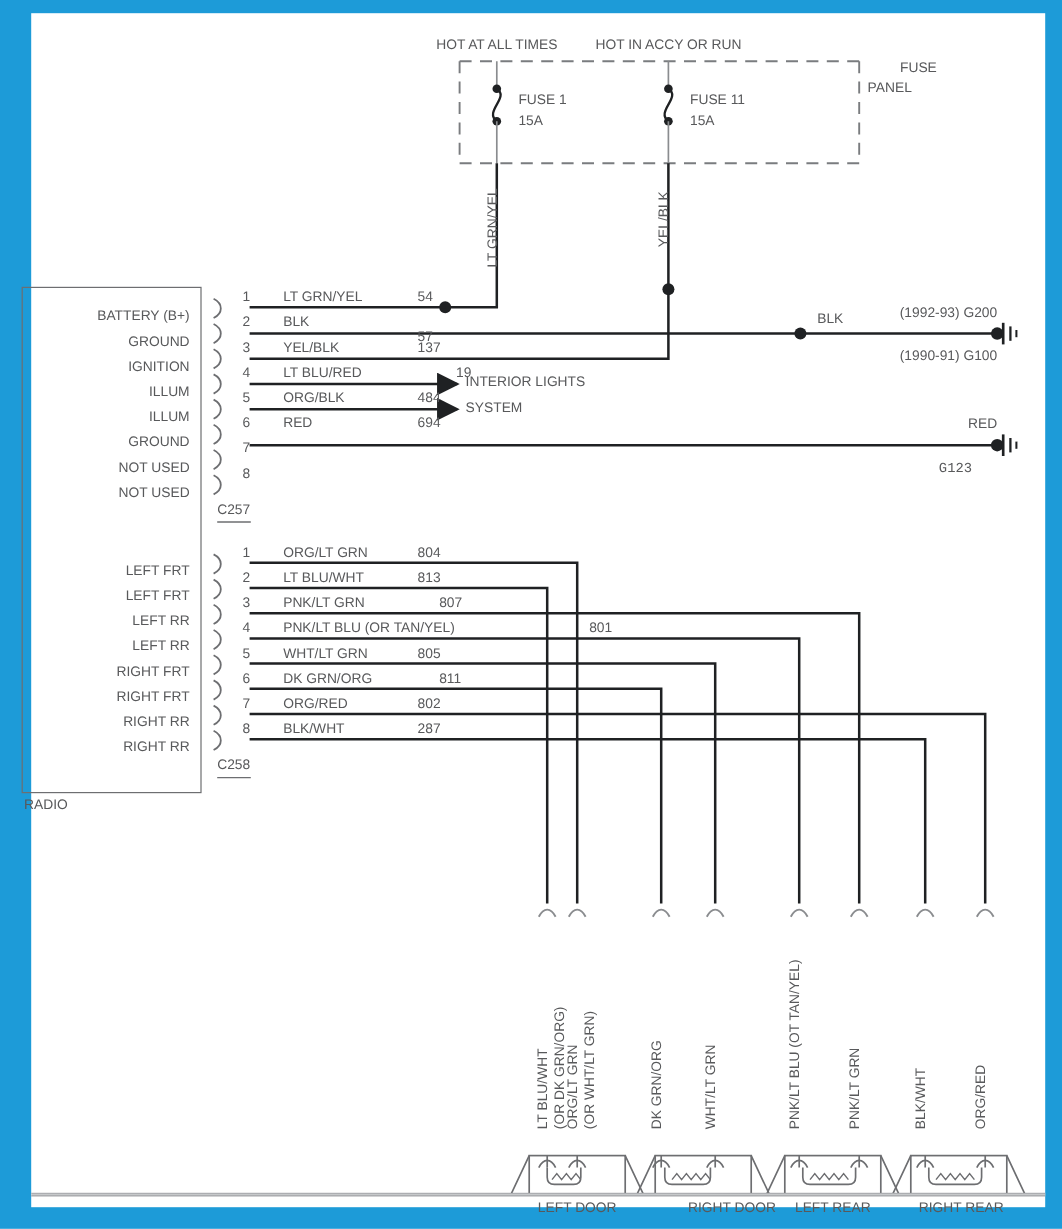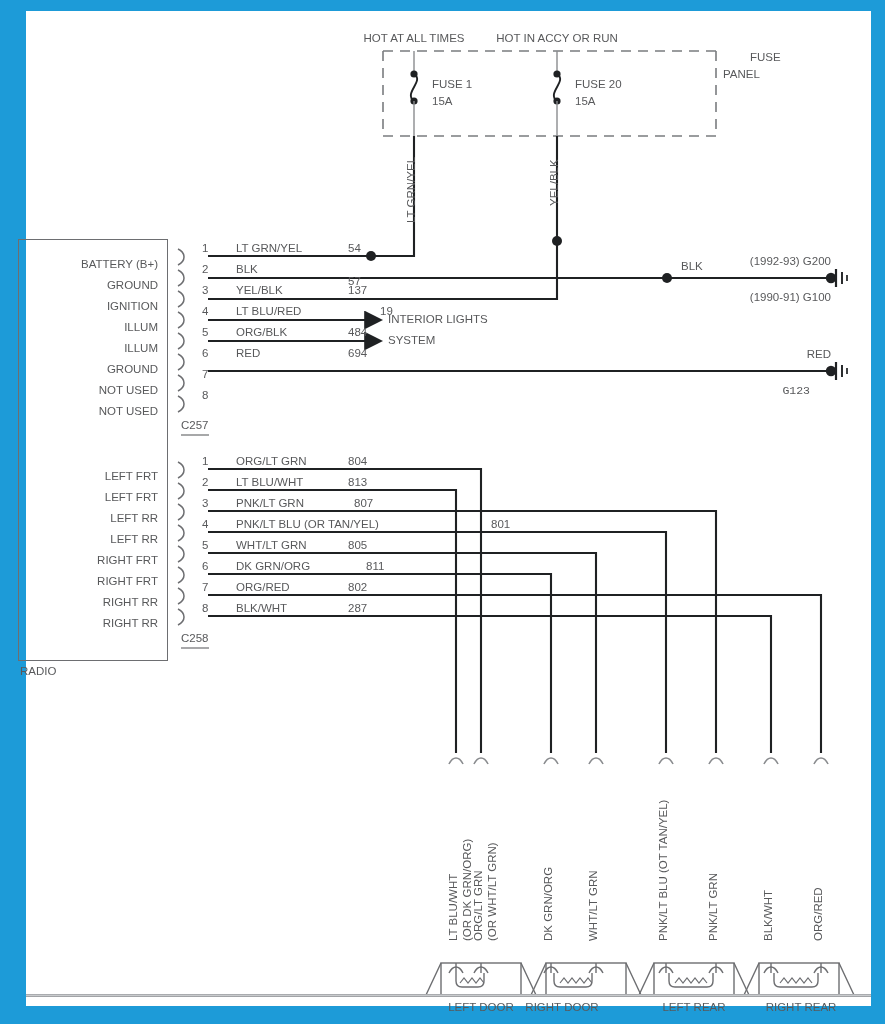--- a/index.html
+++ b/index.html
@@ -224,21 +224,21 @@
       <path d="M155,637 L183,637" stroke="#6d6e71" stroke-width="1.2"></path>
     </svg>
 
     <div class="radiobox" style="left:-8px;top:228px;width:148px;height:420px;"></div>
 
     <div class="lbl c" style="left:388px;top:22px;">HOT AT ALL TIMES</div>
     <div class="lbl c" style="left:531px;top:22px;">HOT IN ACCY OR RUN</div>
 
     <div class="lbl" style="left:406px;top:68px;">FUSE 1</div>
     <div class="lbl" style="left:406px;top:85px;">15A</div>
-    <div class="lbl" style="left:549px;top:68px;">FUSE 20</div>
+    <div class="lbl" style="left:549px;top:68px;">FUSE 11</div>
     <div class="lbl" style="left:549px;top:85px;">15A</div>
 
     <div class="lbl" style="left:697px;top:41px;margin-left:27px;">FUSE</div>
     <div class="lbl" style="left:697px;top:58px;">PANEL</div>
 
     <div class="vlbl" style="left:380px;top:212px;">LT GRN/YEL</div>
     <div class="vlbl" style="left:523px;top:195px;">YEL/BLK</div>
 
     <div class="lbl r" style="left:132px;top:248px;">BATTERY (B+)</div>
     <div class="lbl r" style="left:132px;top:269px;">GROUND</div>
@@ -305,21 +305,21 @@
     <div class="lbl" style="left:210px;top:466px;">LT BLU/WHT</div>
     <div class="lbl" style="left:210px;top:487px;">PNK/LT GRN</div>
     <div class="lbl" style="left:210px;top:508px;">PNK/LT BLU (OR TAN/YEL)</div>
     <div class="lbl" style="left:210px;top:529px;">WHT/LT GRN</div>
     <div class="lbl" style="left:210px;top:550px;">DK GRN/ORG</div>
     <div class="lbl" style="left:210px;top:571px;">ORG/RED</div>
     <div class="lbl" style="left:210px;top:592px;">BLK/WHT</div>
 
     <div class="lbl" style="left:322px;top:445px;">804</div>
     <div class="lbl" style="left:322px;top:466px;">813</div>
-    <div class="lbl" style="left:328px;top:487px;">807</div>
+    <div class="lbl" style="left:340px;top:487px;">807</div>
     <div class="lbl" style="left:465px;top:508px;">801</div>
     <div class="lbl" style="left:322px;top:529px;">805</div>
     <div class="lbl" style="left:340px;top:550px;text-align:center;">811</div>
     <div class="lbl" style="left:322px;top:571px;">802</div>
     <div class="lbl" style="left:322px;top:592px;">287</div>
 
     <div class="lbl" style="left:155px;top:622px;">C258</div>
 
     <div class="lbl" style="left:-6px;top:655px;">RADIO</div>
 
@@ -331,19 +331,19 @@
     <div class="vlbl" style="left:517px;top:930px;">DK GRN/ORG</div>
     <div class="vlbl" style="left:562px;top:930px;">WHT/LT GRN</div>
 
     <div class="vlbl" style="left:632px;top:930px;">PNK/LT BLU (OT TAN/YEL)</div>
     <div class="vlbl" style="left:682px;top:930px;">PNK/LT GRN</div>
 
     <div class="vlbl" style="left:737px;top:930px;">BLK/WHT</div>
     <div class="vlbl" style="left:787px;top:930px;">ORG/RED</div>
 
     <div class="lbl c" style="left:455px;top:991px;">LEFT DOOR</div>
-    <div class="lbl c" style="left:536px;top:991px;">RIGHT DOOR</div>
+    <div class="lbl c" style="left:584px;top:991px;">RIGHT DOOR</div>
     <div class="lbl c" style="left:668px;top:991px;">LEFT REAR</div>
     <div class="lbl c" style="left:775px;top:991px;">RIGHT REAR</div>
 
     <div class="bottomrule"></div>
   </div>
 </div>
 
 </body></html>

